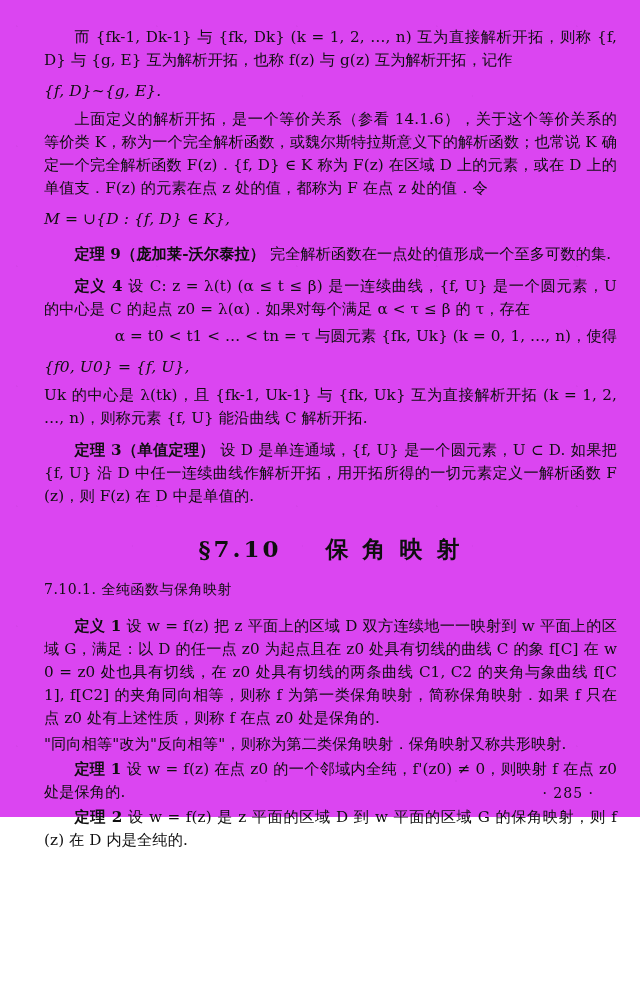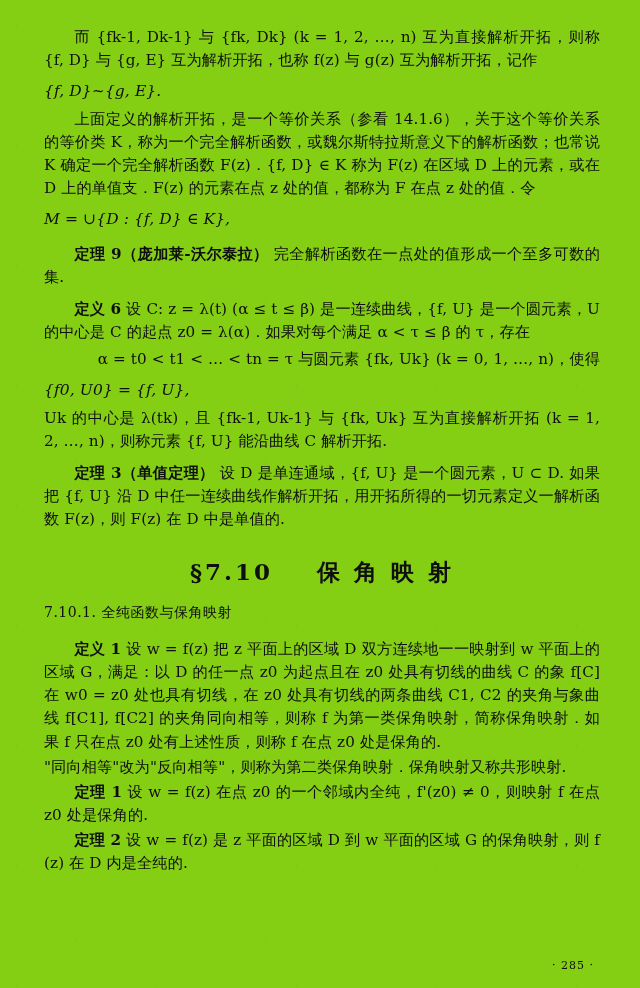--- a/index.html
+++ b/index.html
@@ -10,24 +10,24 @@
   body {
     width: 640px;
     height: 988px;
     font-family: "DejaVu Serif", serif;
     color: #111;
     overflow: hidden;
   }
   .page {
     position: relative;
     width: 640px;
-    height: 988px;
+    height: 817px;
     box-sizing: border-box;
-    padding: 26px 40px 10px 44px;
-    background: #84cc16;
+    padding: 26px 23px 10px 44px;
+    background: #d946ef;
     filter: contrast(1.02);
   }
   
   .page:before {
     content: "";
     position: absolute;
     inset: 0;
     pointer-events: none;
     background:
       radial-gradient(circle at 12% 22%, rgba(0,0,0,0.035) 0 1px, transparent 1px),
@@ -77,21 +77,21 @@
   }
   .blockgap {
     height: 7px;
   }
   .footer {
     position: absolute;
     left: 0;
     right: 46px;
     bottom: 16px;
     text-align: right;
-    font-size: 11px;
+    font-size: 14px;
     letter-spacing: 1px;
   }
 </style>
 </head>
 <body>
 
 <div class="page">
 
   <p class="ind">而 {fk-1, Dk-1} 与 {fk, Dk} (k = 1, 2, …, n) 互为直接解析开拓，则称 {f, D} 与 {g, E} 互为解析开拓，也称 f(z) 与 g(z) 互为解析开拓，记作</p>
 
@@ -105,21 +105,21 @@
   <div class="blockgap"></div>
 
   <p class="ind">
     <b>定理 9（庞加莱-沃尔泰拉）</b>
     <span>完全解析函数在一点处的值形成一个至多可数的集.</span>
   </p>
 
   <div class="blockgap"></div>
 
   <p class="ind">
-    <b>定义 6</b>
+    <b>定义 4</b>
     <span>设 C: z = λ(t) (α ≤ t ≤ β) 是一连续曲线，{f, U} 是一个圆元素，U 的中心是 C 的起点 z0 = λ(α)．如果对每个满足 α &lt; τ ≤ β 的 τ，存在</span>
   </p>
 
   <p class="center">α = t0 &lt; t1 &lt; … &lt; tn = τ 与圆元素 {fk, Uk} (k = 0, 1, …, n)，使得</p>
 
   <p class="formula">{f0, U0} = {f, U},</p>
 
   <p>Uk 的中心是 λ(tk)，且 {fk-1, Uk-1} 与 {fk, Uk} 互为直接解析开拓 (k = 1, 2, …, n)，则称元素 {f, U} 能沿曲线 C 解析开拓.</p>
 
   <div class="blockgap"></div>

